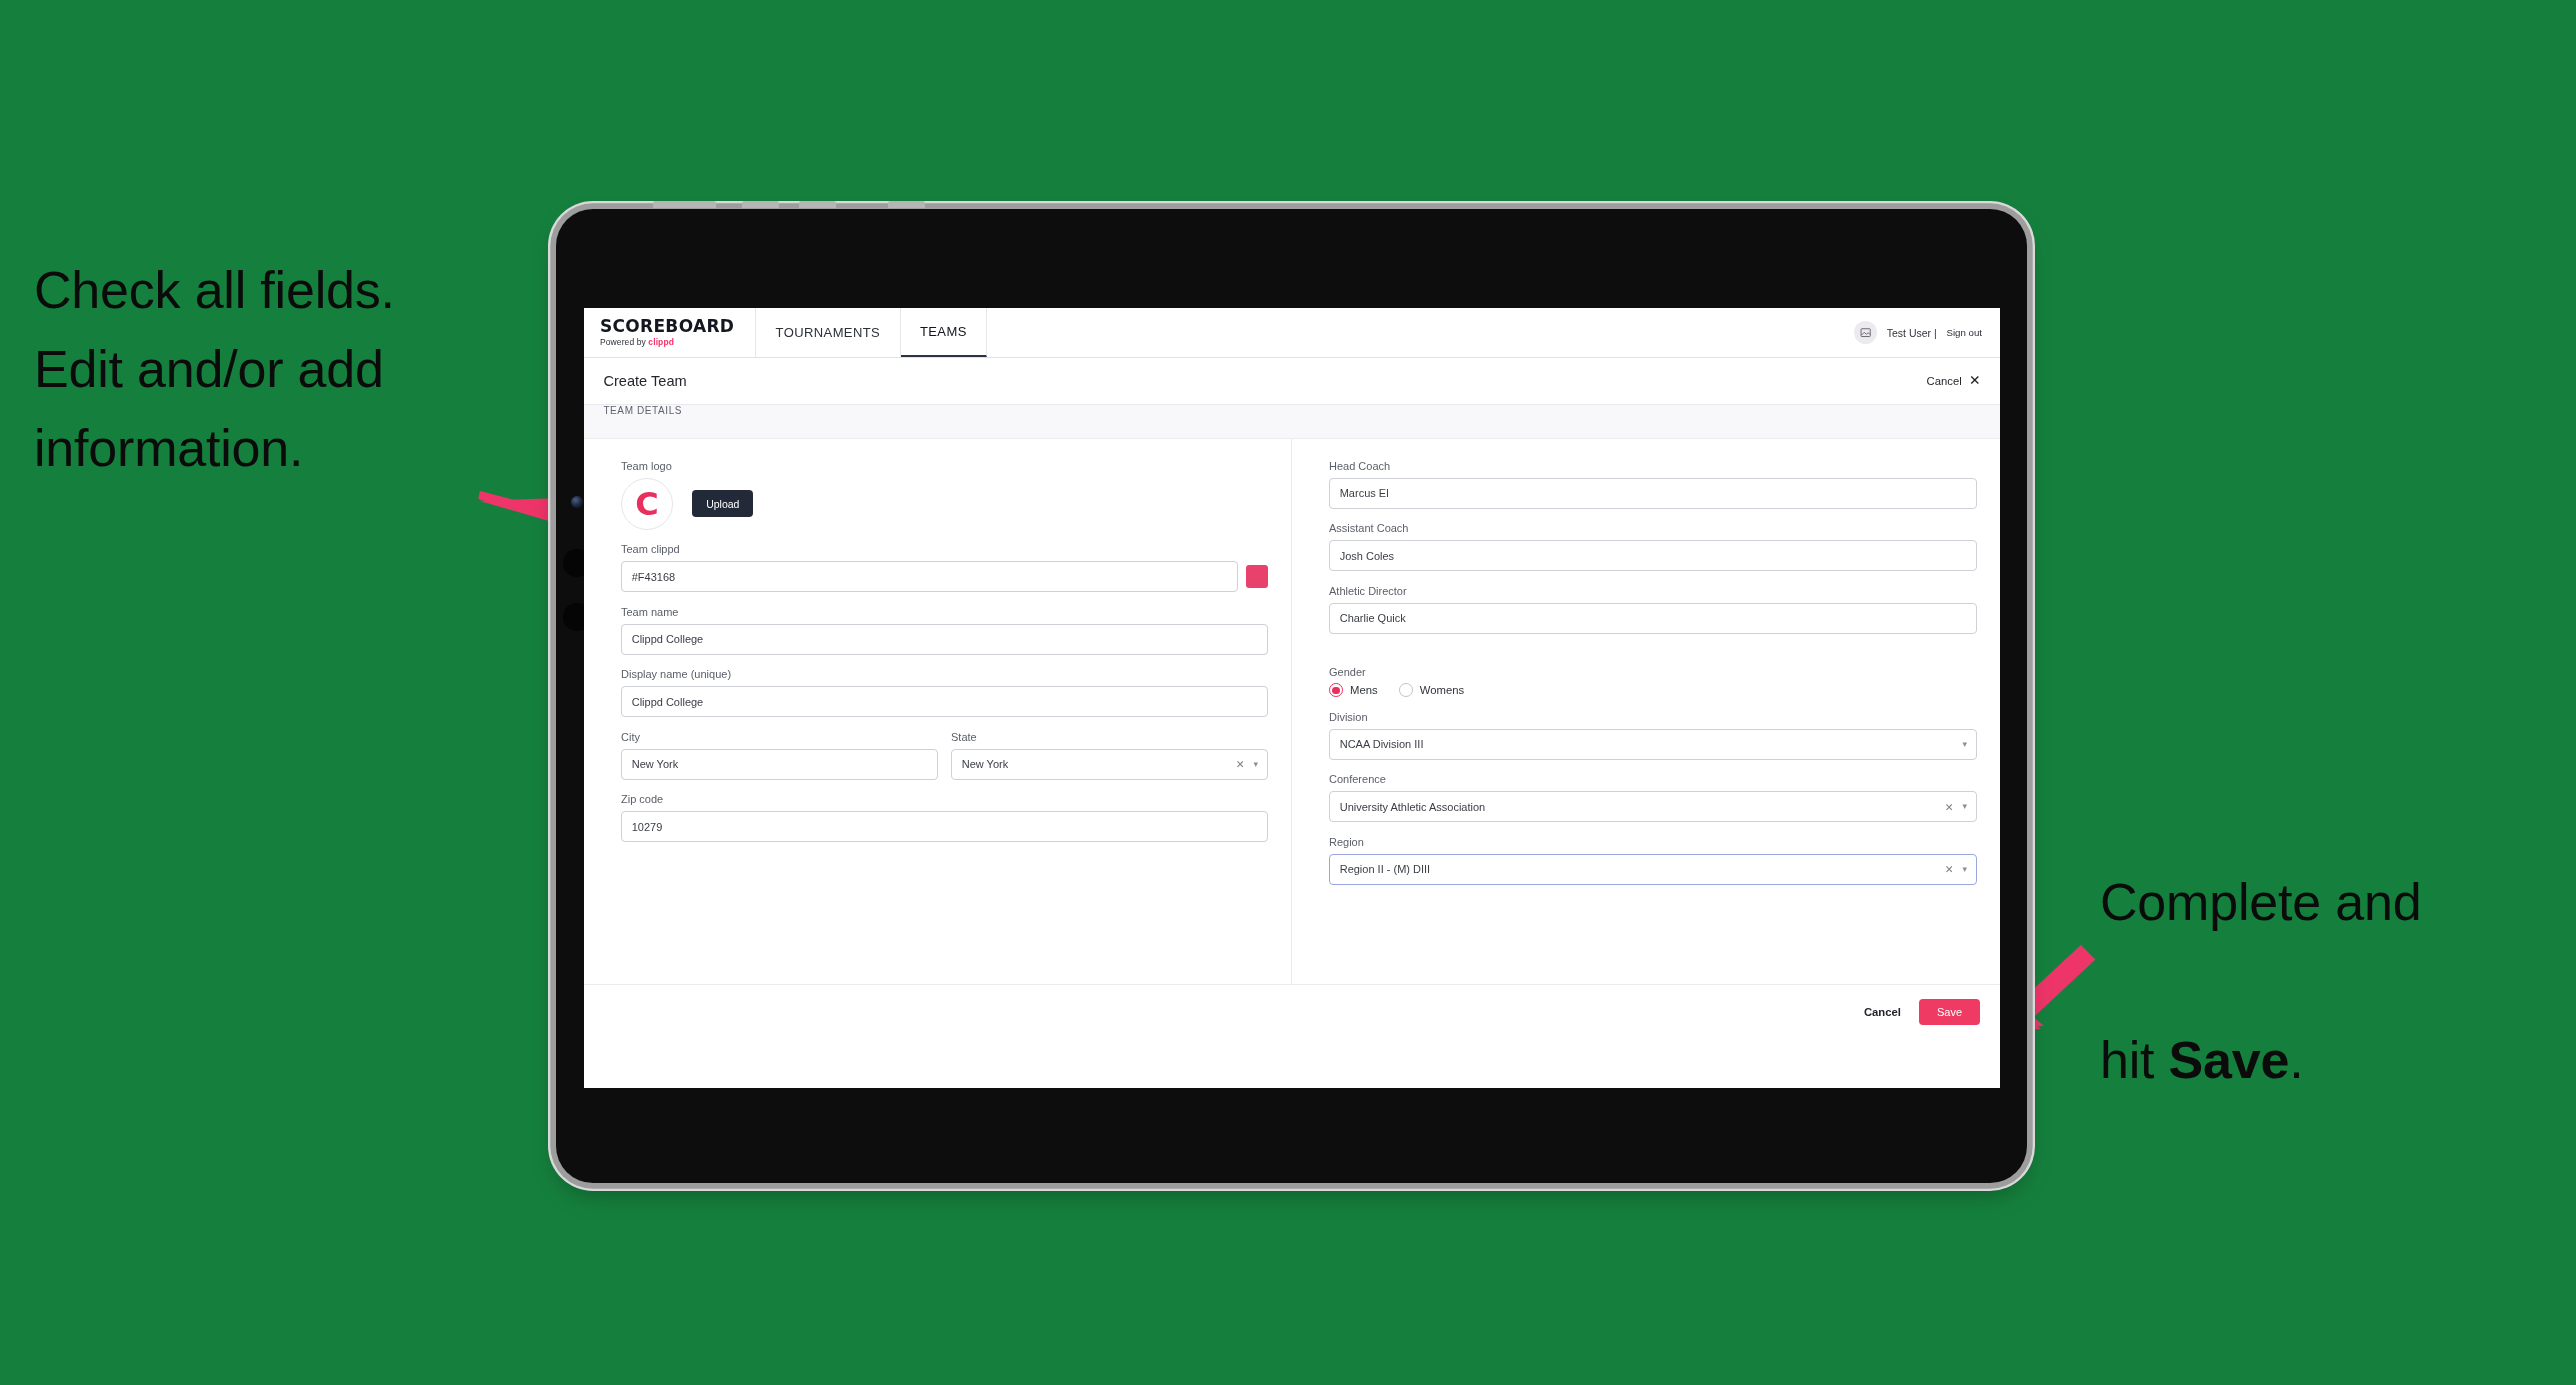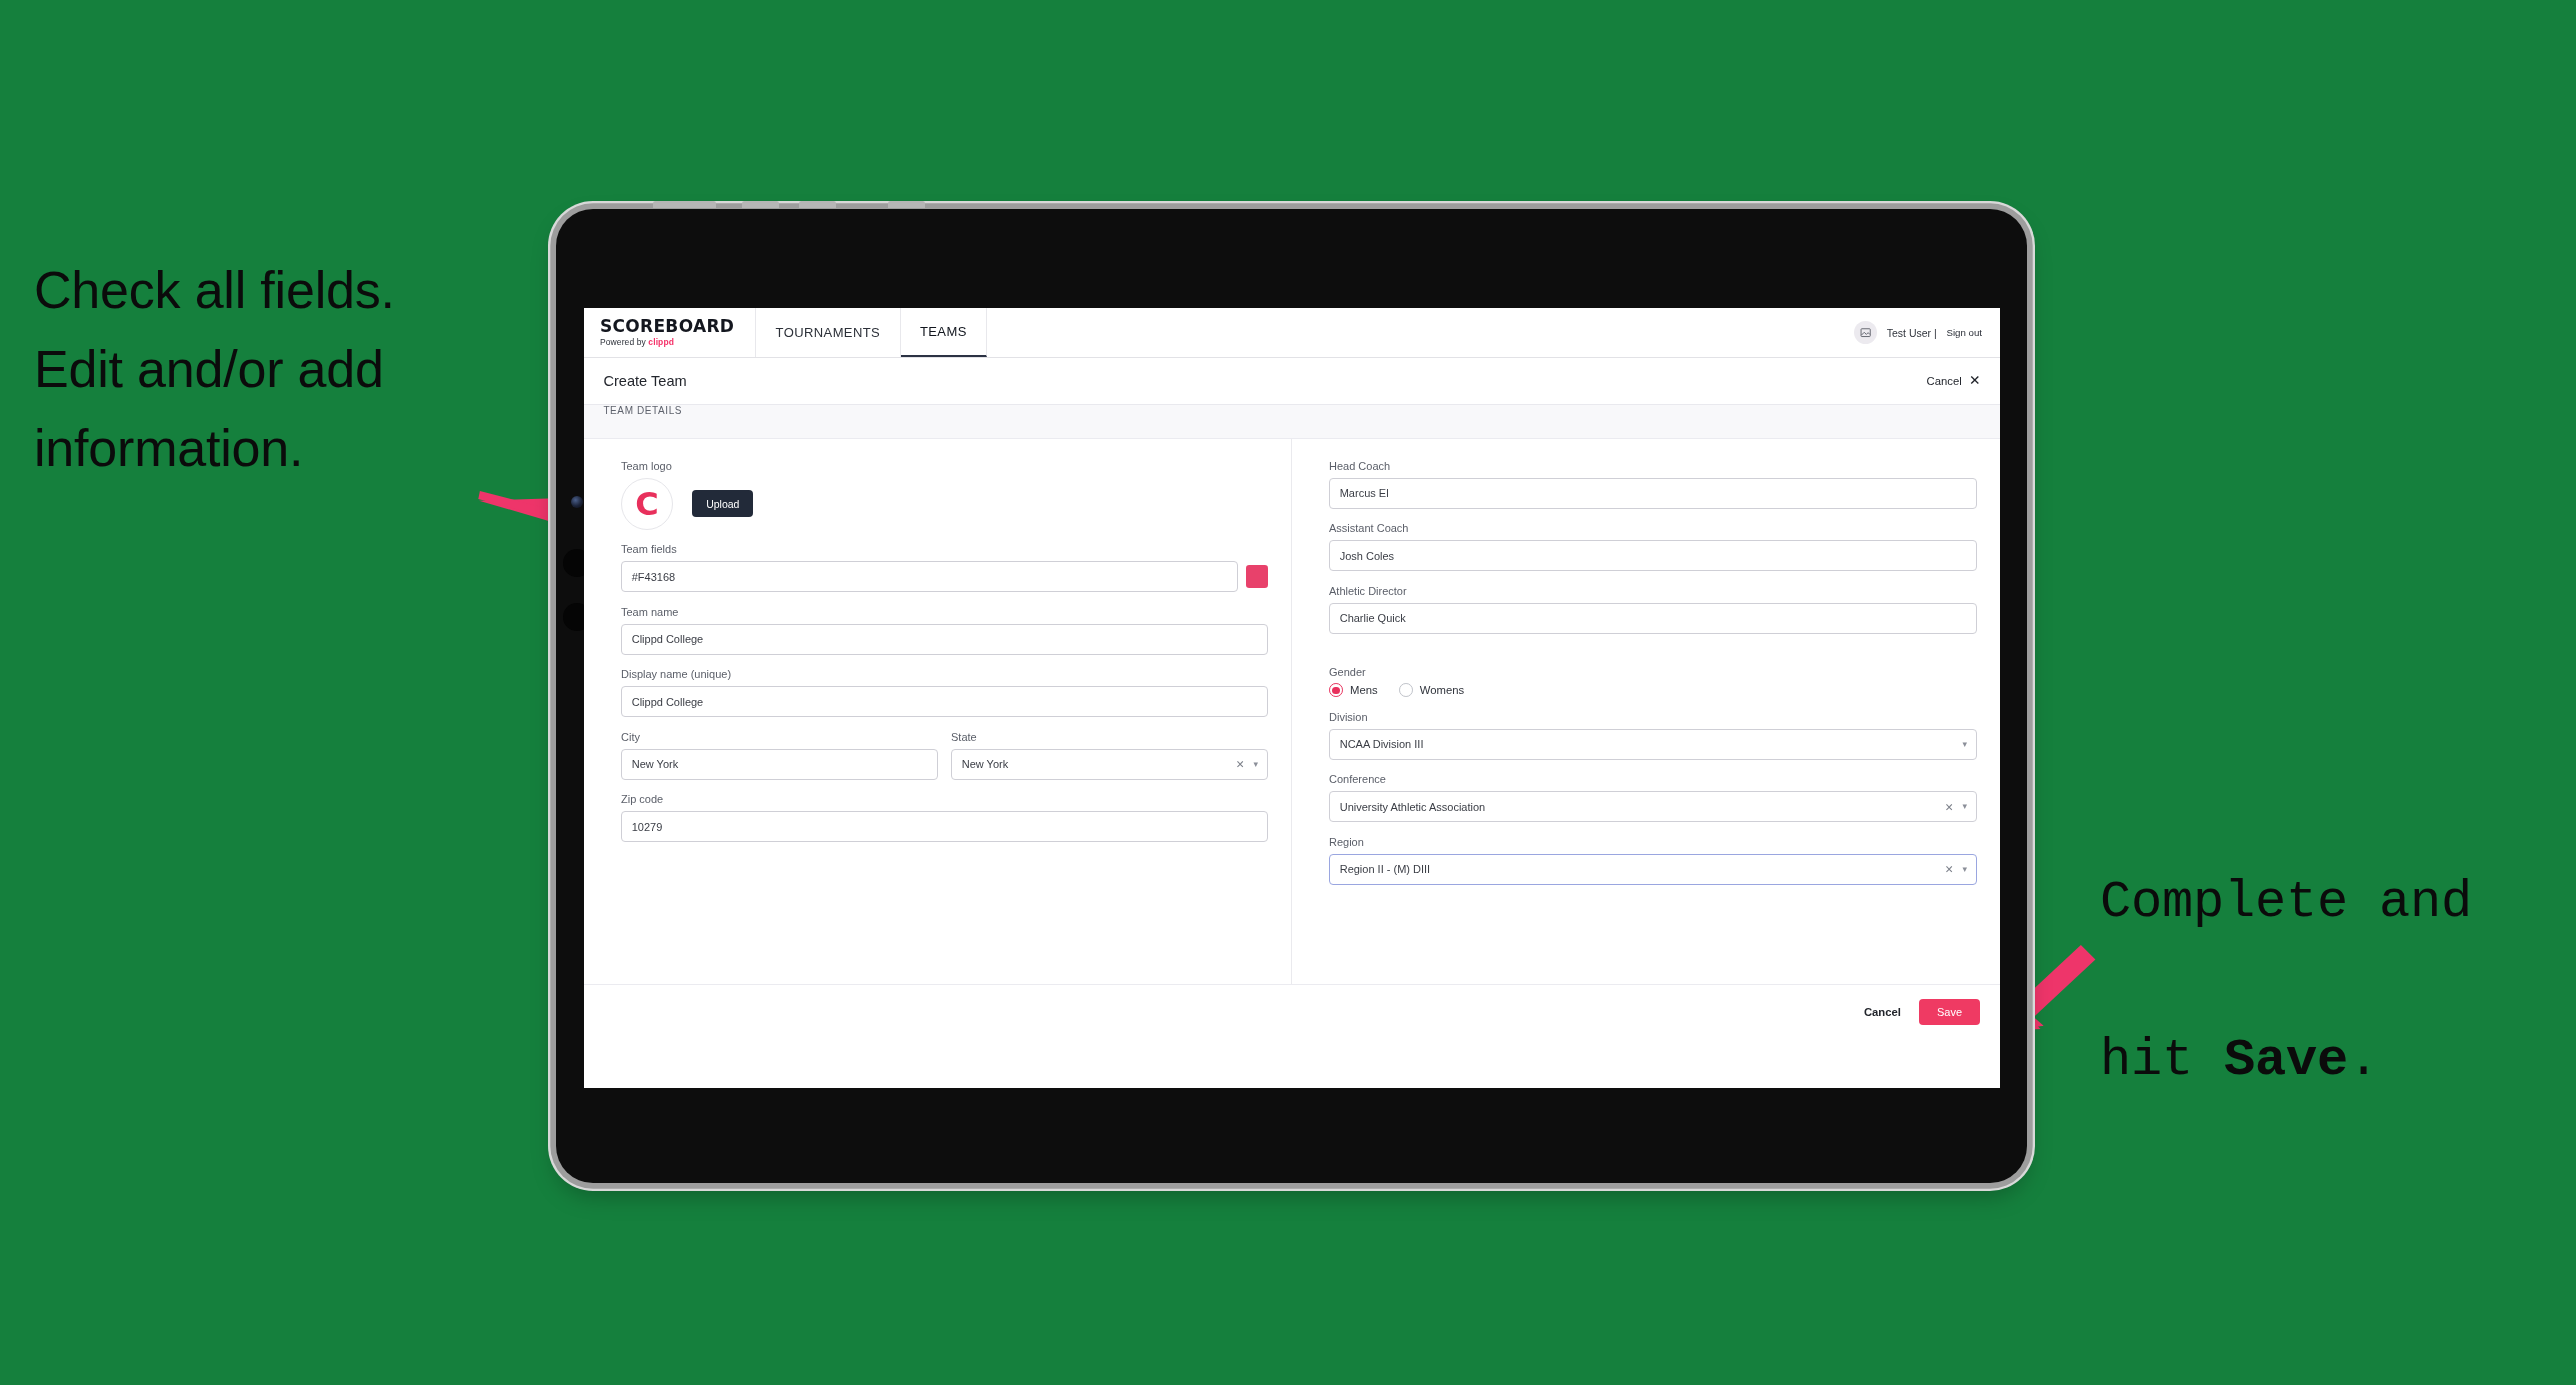--- a/index.html
+++ b/index.html
@@ -15,21 +15,21 @@
   .annot {
     position: absolute;
     color: #0b0b0b;
     font-size: 52px;
     line-height: 1.52;
     font-weight: 400;
     letter-spacing: -0.2px;
     white-space: pre-line;
   }
   .annot-left  { left: 34px;  top: 251px; width: 502px; }
-  .annot-right { left: 2100px; top: 784px; width: 454px; font-family: Liberation Mono, monospace; }
+  .annot-right { left: 2100px; top: 784px; width: 454px; }
   .annot b { font-weight: 700; }
 
   .arrow { position: absolute; }
 
   
   .device {
     position: absolute;
     left: 556px; top: 209px;
     width: 1471px; height: 974px;
     background: #0d0d0d;
@@ -300,21 +300,21 @@
             <span class="flabel">Team logo</span>
             <div class="logo-row">
               <div class="logo-circle">
                 <span class="logo-c">C</span>
               </div>
               <div class="upload-btn">Upload</div>
             </div>
           </div>
 
           <div class="field">
-            <span class="flabel">Team fields</span>
+            <span class="flabel">Team clippd</span>
             <div class="colour-row">
               <div class="finput">
                 <span>#F43168</span>
               </div>
               <div class="swatch"></div>
             </div>
           </div>
 
           <div class="field">
             <span class="flabel">Team name</span>

